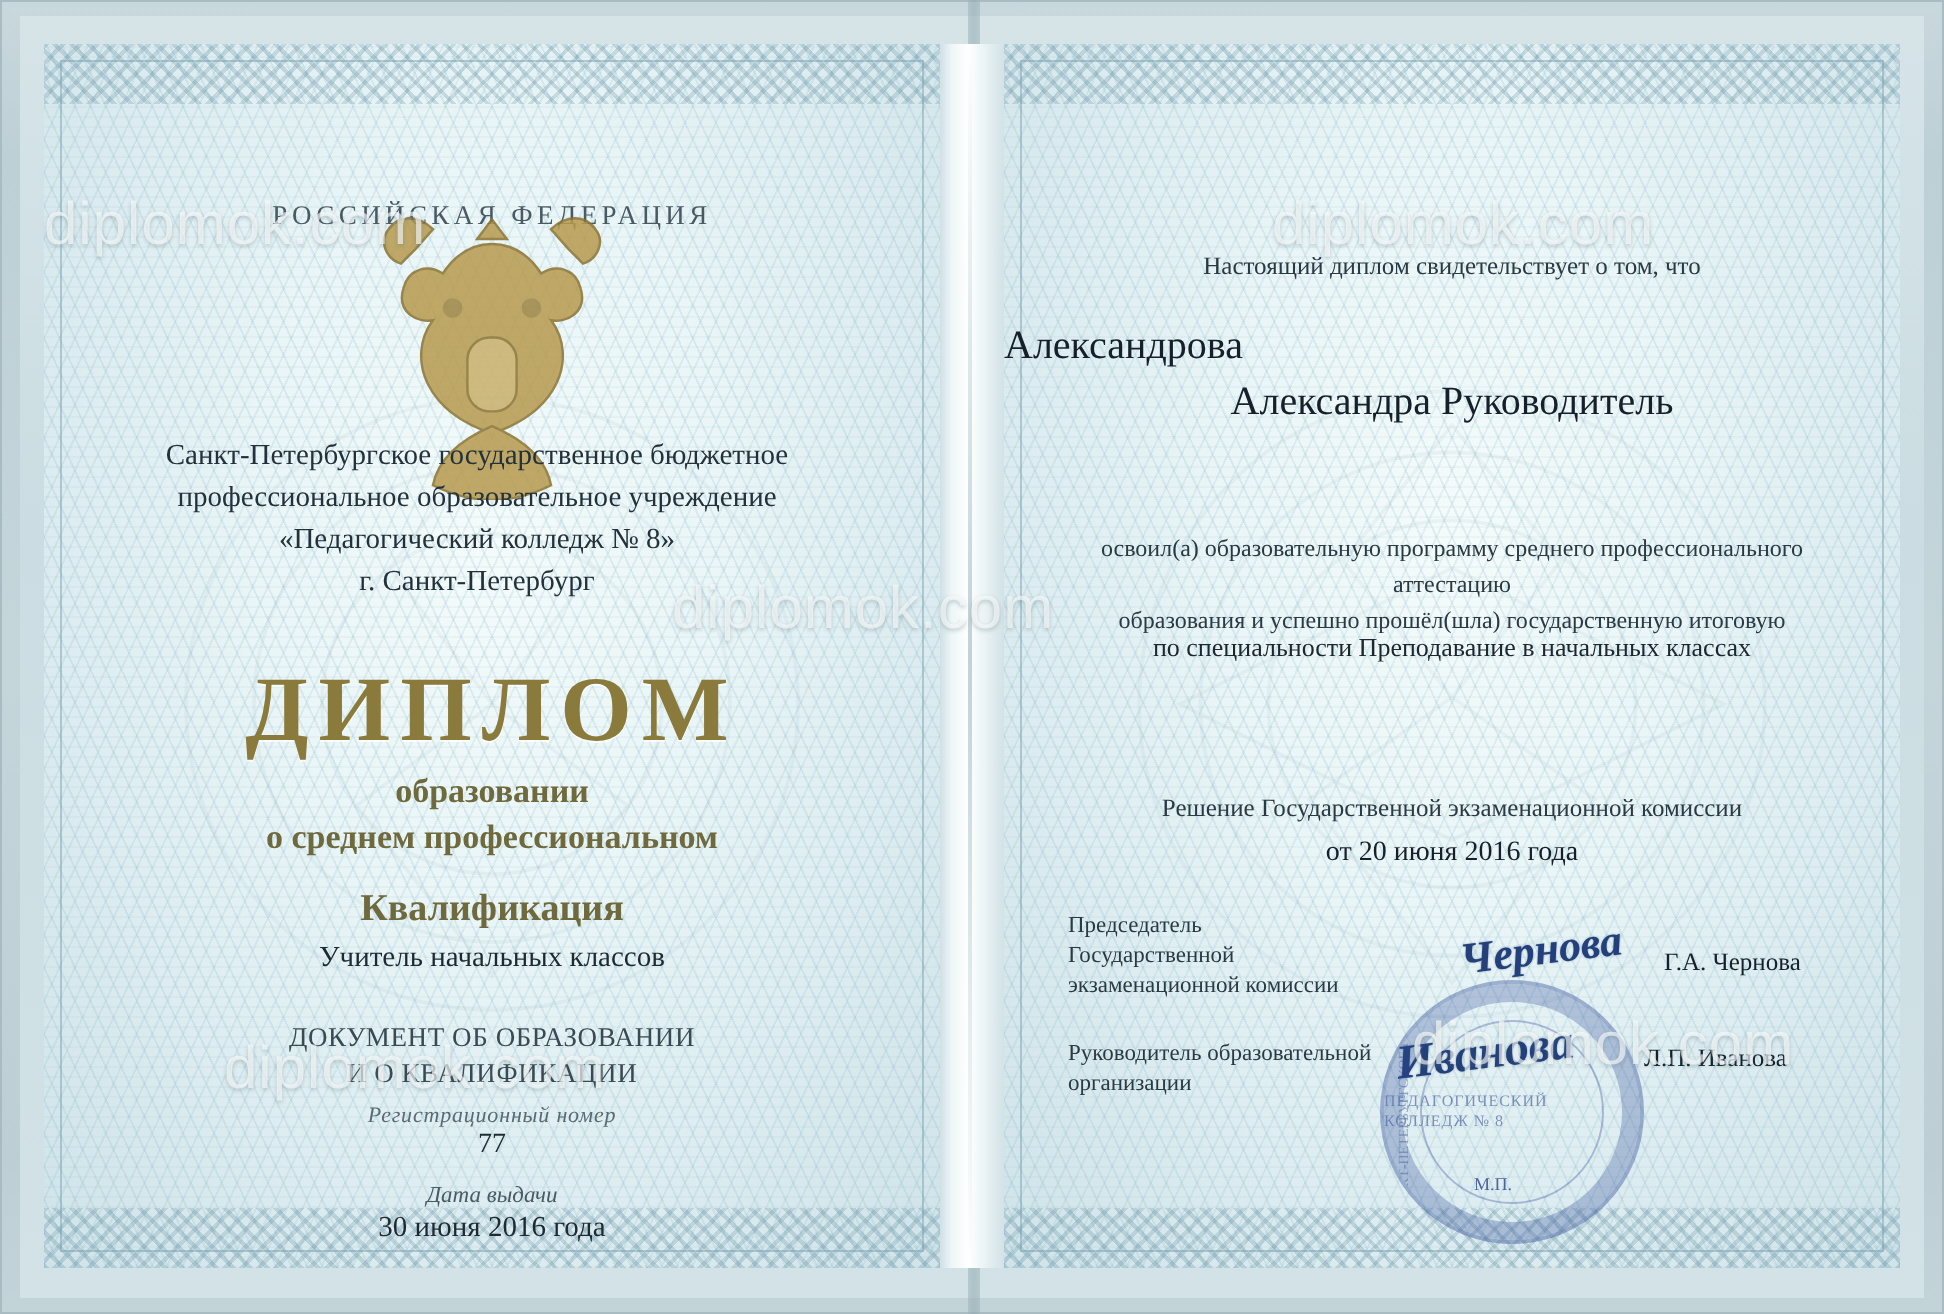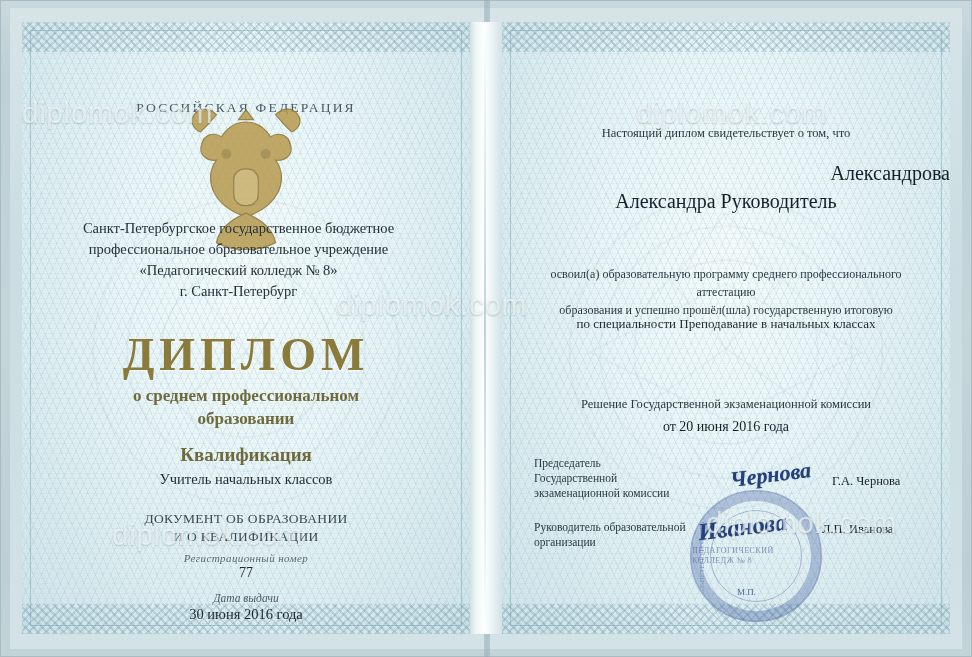--- a/index.html
+++ b/index.html
@@ -139,21 +139,21 @@
     position:absolute;left:0;right:0;top:584px;text-align:center;
     font-size:14.5px;color:#1e2a32;
   }
 
   
   .attest{
     position:absolute;left:28px;right:28px;top:104px;text-align:center;
     font-size:12.5px;color:#2a3a42;
   }
   .name1{
-    position:absolute;left:0;right:0;top:140px;text-align:right;
+    position:absolute;left:0;right:0;top:140px;text-align:left;
     font-size:20px;color:#16202a;
   }
   .name2{
     position:absolute;left:0;right:0;top:168px;text-align:center;
     font-size:20px;color:#16202a;
   }
   .program{
     position:absolute;left:28px;right:28px;top:243px;text-align:center;
     font-size:12px;line-height:18px;color:#2a3a42;
   }
@@ -272,22 +272,22 @@
 
     <div class="inst">
       <div>Санкт-Петербургское государственное бюджетное</div>
       <div>профессиональное образовательное учреждение</div>
       <div>«Педагогический колледж № 8»</div>
       <div>г. Санкт-Петербург</div>
     </div>
 
     <div class="diplom-title">ДИПЛОМ</div>
     <div class="diplom-sub">
+      <div>образовании</div>
       <div>о среднем профессиональном</div>
-      <div>образовании</div>
     </div>
 
     <div class="qual-label">Квалификация</div>
     <div class="qual-value">Учитель начальных классов</div>
 
     <div class="doc-about">
       <div>ДОКУМЕНТ ОБ ОБРАЗОВАНИИ</div>
       <div>И О КВАЛИФИКАЦИИ</div>
     </div>
 

